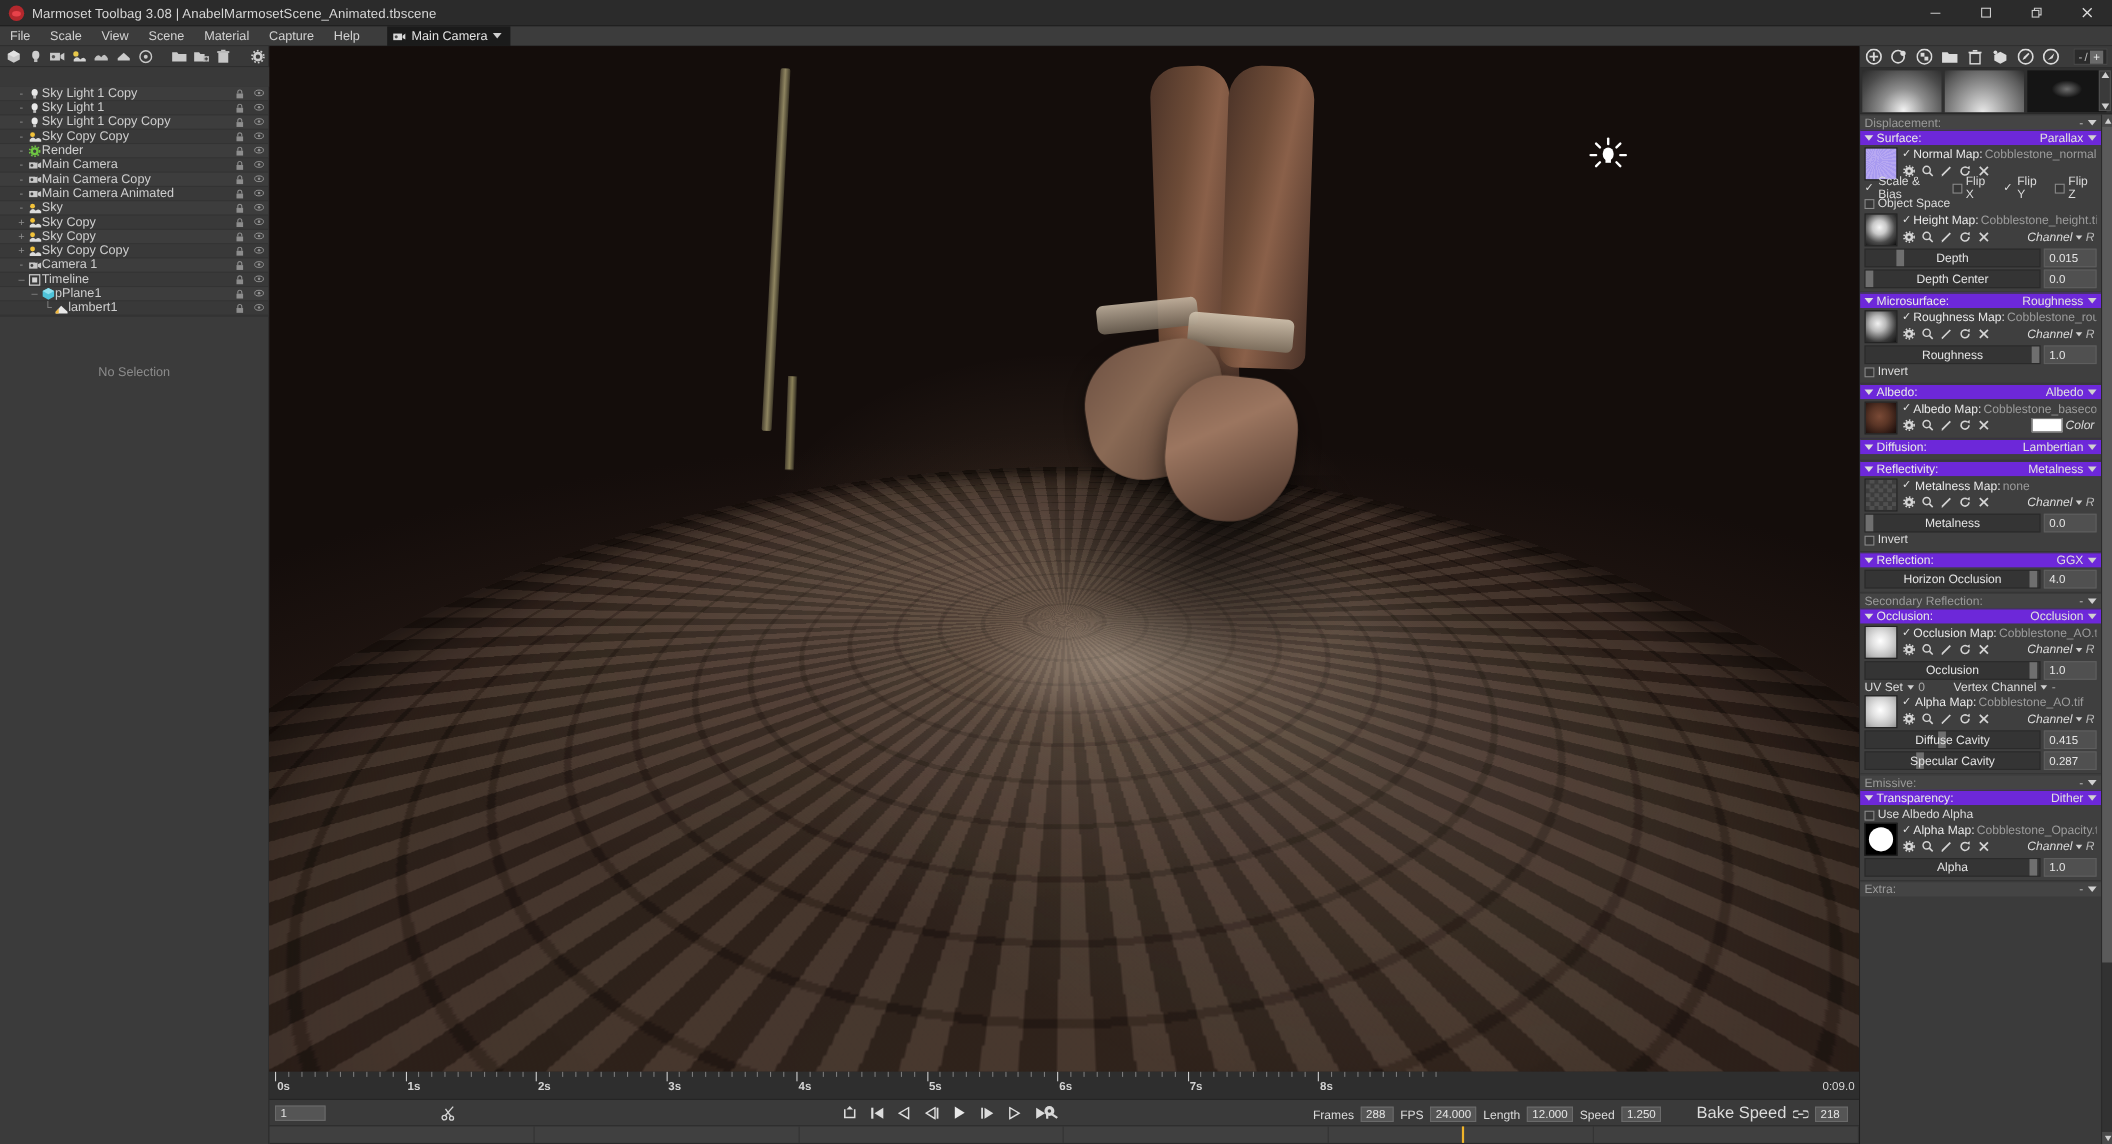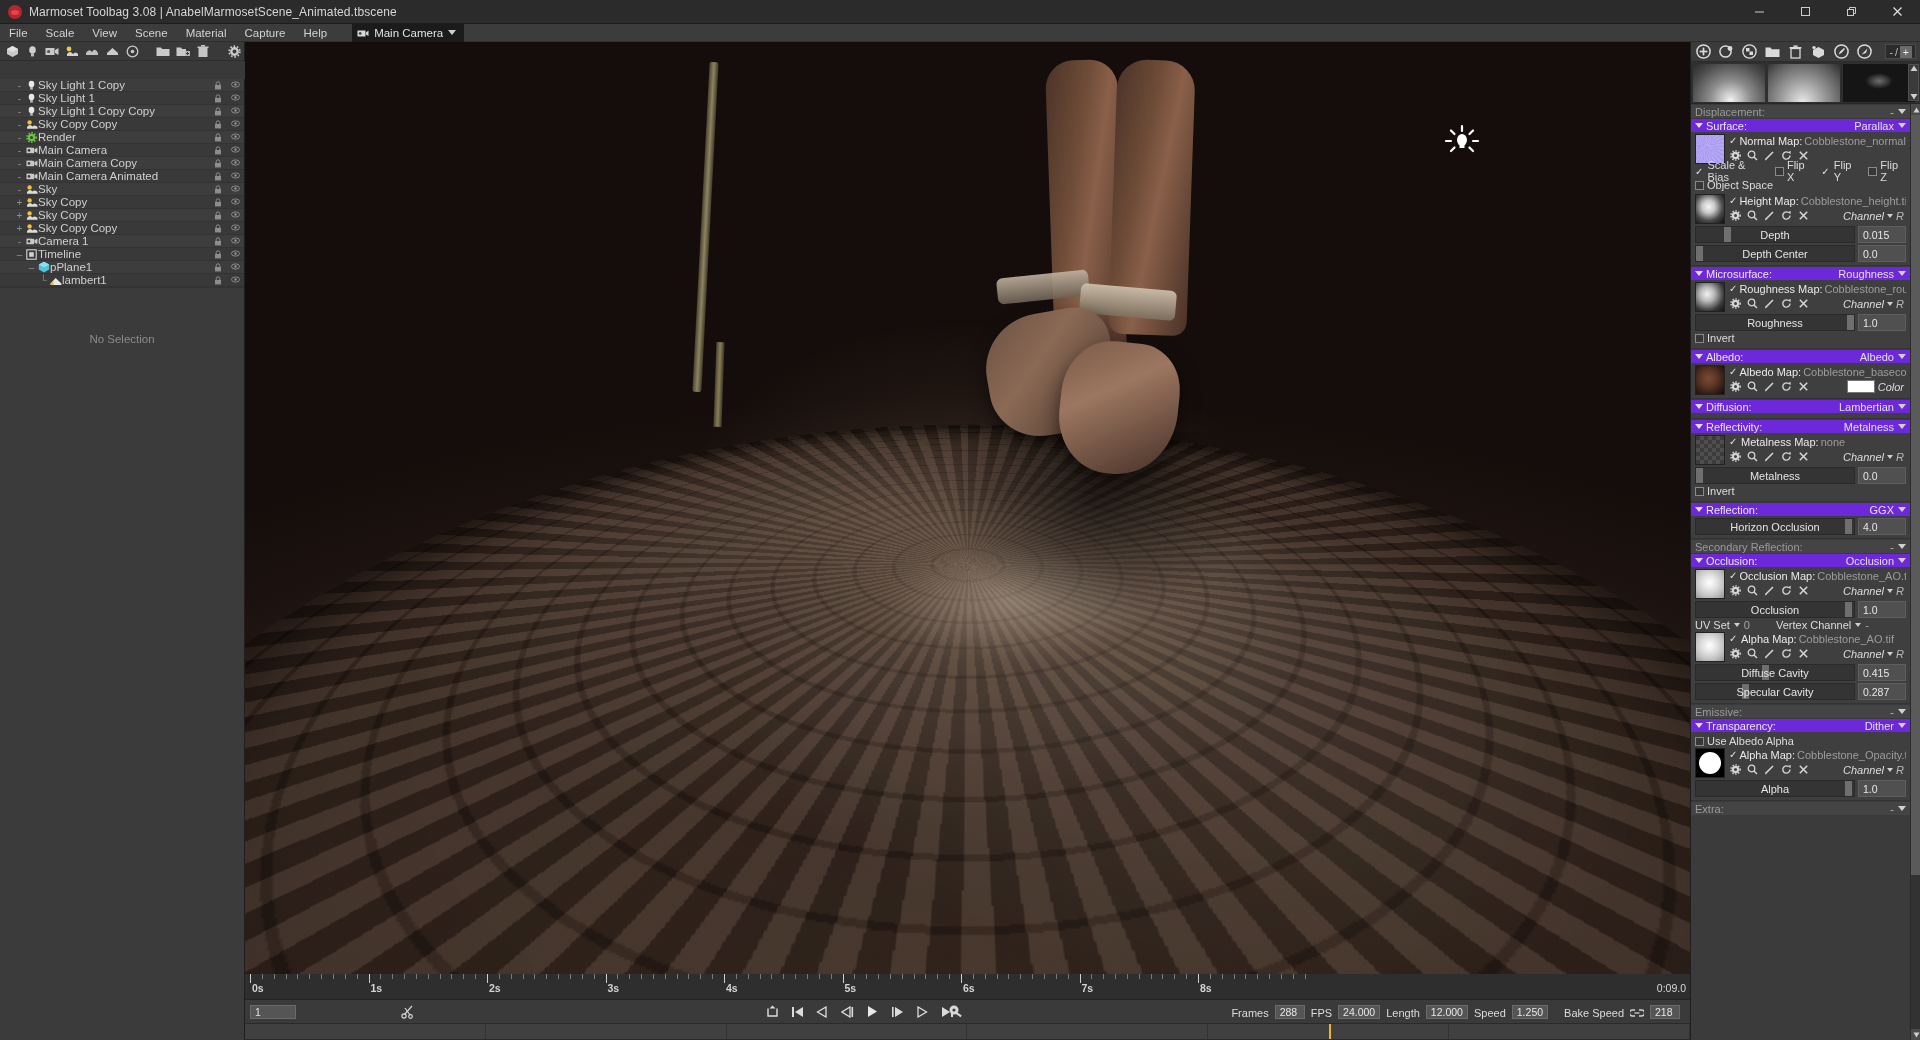--- a/index.html
+++ b/index.html
@@ -143,21 +143,21 @@
      font-size:10.5px; color:#e2e2e2; margin-left:5px; padding-left:4px; line-height:13px; }
   .scissors { position:absolute; left:155px; top:4px; width:16px;height:16px; }
   .tp-icons { position:absolute; left:520px; display:flex; align-items:center; gap:11px; }
   .tp-icons .ic{ width:14px;height:14px; display:flex;align-items:center;justify-content:center;}
   .key-ic { position:absolute; left:703px; width:16px;height:16px; }
   .fields { position:absolute; right:10px; display:flex; align-items:flex-end; gap:6px; }
   .fl { font-size:11px; color:#dcdcdc; }
   .fv { background:#555; border:1px solid #6a6a6a; height:14px; font-size:10.5px;
      color:#e6e6e6; display:flex; align-items:center; padding:0 4px; min-width:30px;
      justify-content:flex-start; }
-  .bakebtn { font-size:11px; color:#dcdcdc; margin-left:10px; }
+  .bakebtn { font-size:15px; color:#dcdcdc; margin-left:26px; }
   .linkic { width:14px;height:14px; }
   .track { height:16px; background:#404040; position:relative; display:flex;
      border-bottom:1px solid #2a2a2a; }
   .tcell { flex:1; border-right:1px solid #333; }
   .playhead { position:absolute; width:2px; top:0; bottom:0; background:#f0b429; }
 
   
   .rightpanel { width:230px; flex:0 0 230px; background:#3b3b3b; display:flex;
      flex-direction:column; border-left:1px solid #1f1f1f; }
   .rtoolbar { height:20px; background:#3b3b3b; display:flex; align-items:center;

